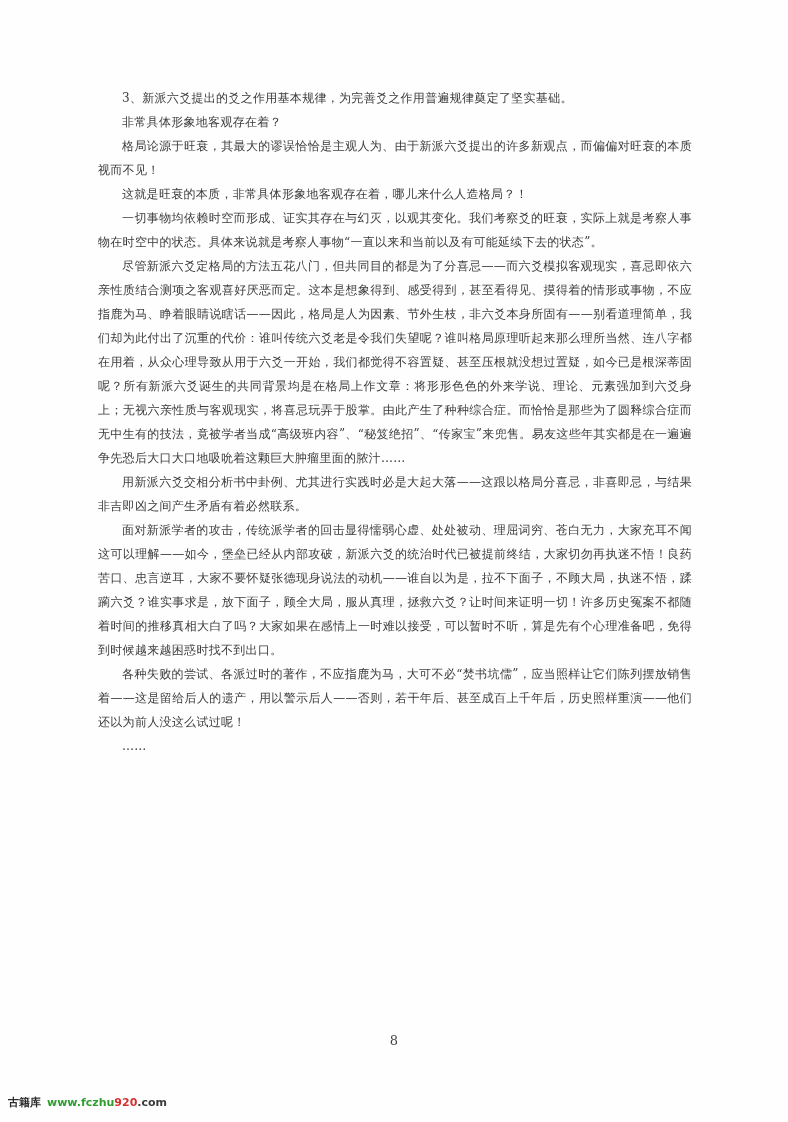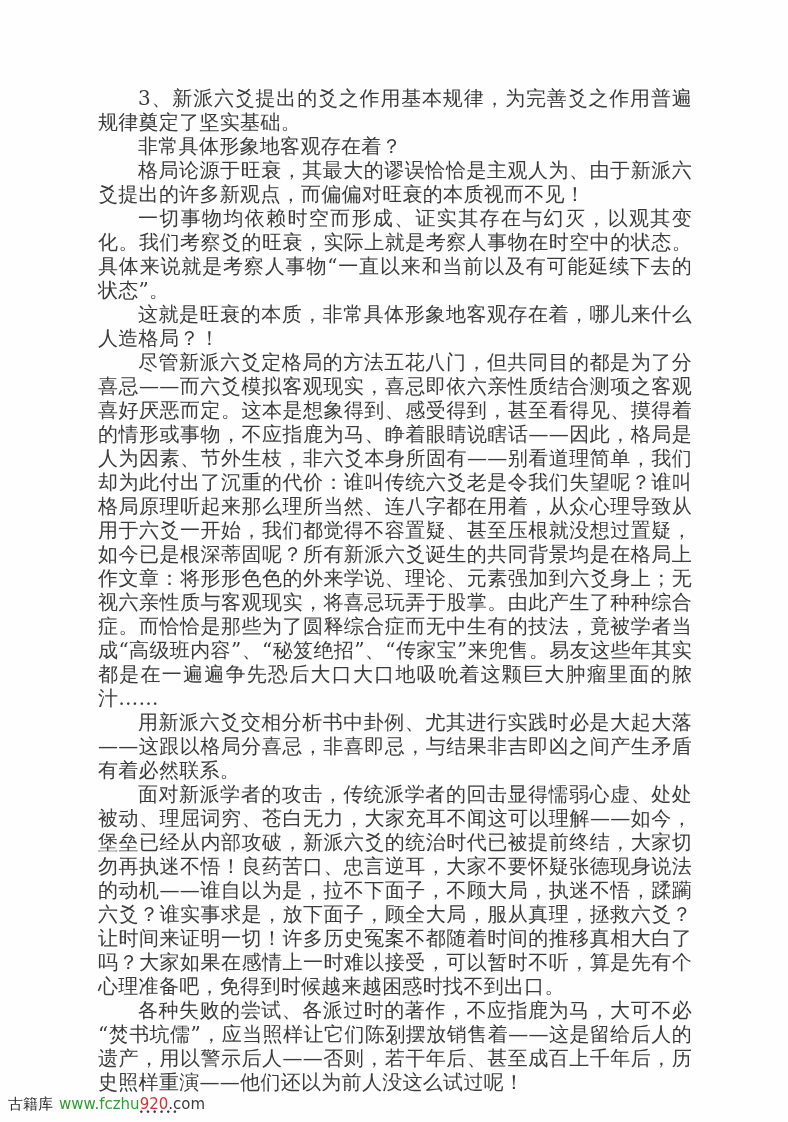--- a/index.html
+++ b/index.html
@@ -14,21 +14,21 @@
     background: #fefefe;
     overflow: hidden;
     font-family: "DejaVu Serif", "Liberation Serif", serif;
   }
   .text-block {
     position: absolute;
     left: 98px;
     top: 86px;
     width: 594px;
     color: #3b3b3b;
-    font-size: 20px;
+    font-size: 12px;
     line-height: 24px;
     letter-spacing: 0.3px;
   }
   .text-block p {
     margin: 0;
     text-indent: 2em;
     text-align: justify;
   }
   .page-number {
     position: absolute;
@@ -37,40 +37,40 @@
     width: 100%;
     text-align: center;
     font-size: 13px;
     color: #454545;
   }
   .watermark {
     position: absolute;
     left: 8px;
     top: 1095px;
     font-family: "DejaVu Sans", "Liberation Sans", sans-serif;
-    font-size: 15px;
-    font-weight: normal;
+    font-size: 11px;
+    font-weight: bold;
     white-space: nowrap;
   }
   .wm-label { color: #2b2b2b; margin-right: 6px; }
   .wm-green { color: #2f9e2f; }
   .wm-red   { color: #d43030; }
   .wm-dark  { color: #3a3a3a; }
 </style>
 </head>
 <body>
 
 <div class="page">
 
   <div class="text-block">
     <p>3、新派六爻提出的爻之作用基本规律，为完善爻之作用普遍规律奠定了坚实基础。</p>
     <p>非常具体形象地客观存在着？</p>
     <p>格局论源于旺衰，其最大的谬误恰恰是主观人为、由于新派六爻提出的许多新观点，而偏偏对旺衰的本质视而不见！</p>
+    <p>这就是旺衰的本质，非常具体形象地客观存在着，哪儿来什么人造格局？！</p>
     <p>一切事物均依赖时空而形成、证实其存在与幻灭，以观其变化。我们考察爻的旺衰，实际上就是考察人事物在时空中的状态。具体来说就是考察人事物“一直以来和当前以及有可能延续下去的状态”。</p>
-    <p>这就是旺衰的本质，非常具体形象地客观存在着，哪儿来什么人造格局？！</p>
     <p>尽管新派六爻定格局的方法五花八门，但共同目的都是为了分喜忌——而六爻模拟客观现实，喜忌即依六亲性质结合测项之客观喜好厌恶而定。这本是想象得到、感受得到，甚至看得见、摸得着的情形或事物，不应指鹿为马、睁着眼睛说瞎话——因此，格局是人为因素、节外生枝，非六爻本身所固有——别看道理简单，我们却为此付出了沉重的代价：谁叫传统六爻老是令我们失望呢？谁叫格局原理听起来那么理所当然、连八字都在用着，从众心理导致从用于六爻一开始，我们都觉得不容置疑、甚至压根就没想过置疑，如今已是根深蒂固呢？所有新派六爻诞生的共同背景均是在格局上作文章：将形形色色的外来学说、理论、元素强加到六爻身上；无视六亲性质与客观现实，将喜忌玩弄于股掌。由此产生了种种综合症。而恰恰是那些为了圆释综合症而无中生有的技法，竟被学者当成“高级班内容”、“秘笈绝招”、“传家宝”来兜售。易友这些年其实都是在一遍遍争先恐后大口大口地吸吮着这颗巨大肿瘤里面的脓汁……</p>
     <p>用新派六爻交相分析书中卦例、尤其进行实践时必是大起大落——这跟以格局分喜忌，非喜即忌，与结果非吉即凶之间产生矛盾有着必然联系。</p>
     <p>面对新派学者的攻击，传统派学者的回击显得懦弱心虚、处处被动、理屈词穷、苍白无力，大家充耳不闻这可以理解——如今，堡垒已经从内部攻破，新派六爻的统治时代已被提前终结，大家切勿再执迷不悟！良药苦口、忠言逆耳，大家不要怀疑张德现身说法的动机——谁自以为是，拉不下面子，不顾大局，执迷不悟，蹂躏六爻？谁实事求是，放下面子，顾全大局，服从真理，拯救六爻？让时间来证明一切！许多历史冤案不都随着时间的推移真相大白了吗？大家如果在感情上一时难以接受，可以暂时不听，算是先有个心理准备吧，免得到时候越来越困惑时找不到出口。</p>
     <p>各种失败的尝试、各派过时的著作，不应指鹿为马，大可不必“焚书坑儒”，应当照样让它们陈列摆放销售着——这是留给后人的遗产，用以警示后人——否则，若干年后、甚至成百上千年后，历史照样重演——他们还以为前人没这么试过呢！</p>
     <p>……</p>
   </div>
 
   <div class="page-number">8</div>
 
   <div class="watermark">

